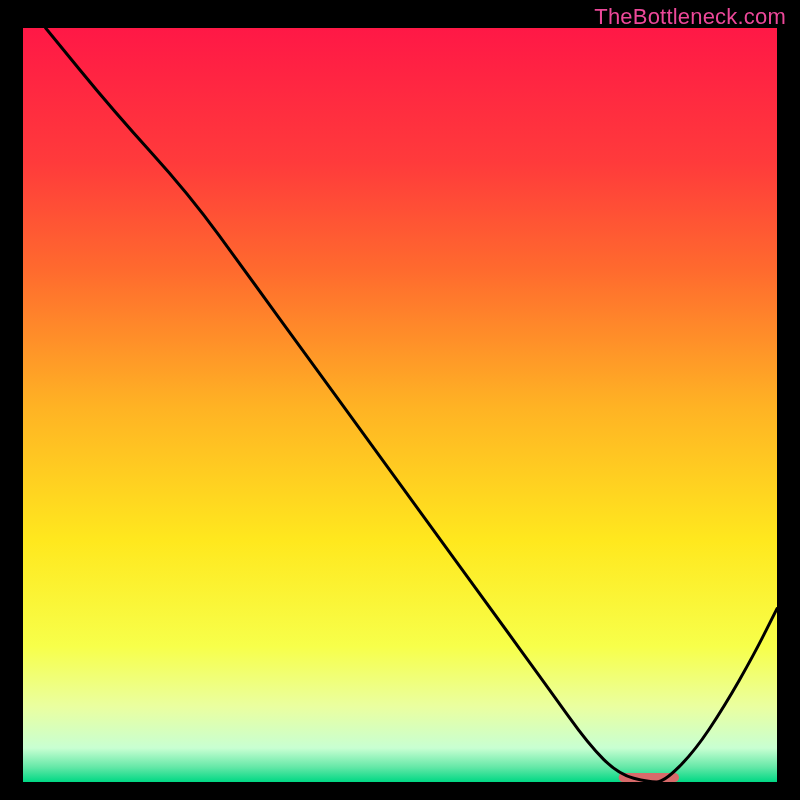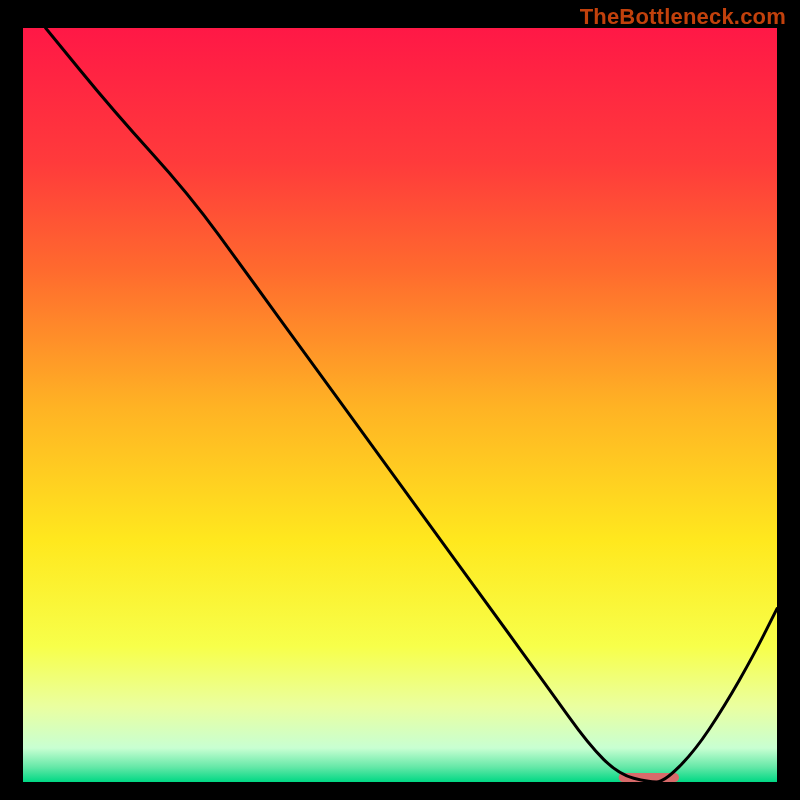--- a/index.html
+++ b/index.html
@@ -13,23 +13,23 @@
   }
   .stage {
     position: relative;
     width: 800px;
     height: 800px;
   }
   .watermark {
     position: absolute;
     top: 4px;
     right: 14px;
-    color: #c2410c;
+    color: #ec4899;
     font-size: 22px;
-    font-weight: 700;
+    font-weight: 400;
     letter-spacing: 0.2px;
     user-select: none;
   }
   .plot-wrap {
     position: absolute;
     left: 23px;
     top: 28px;
     width: 754px;
     height: 754px;
     background: #000;

